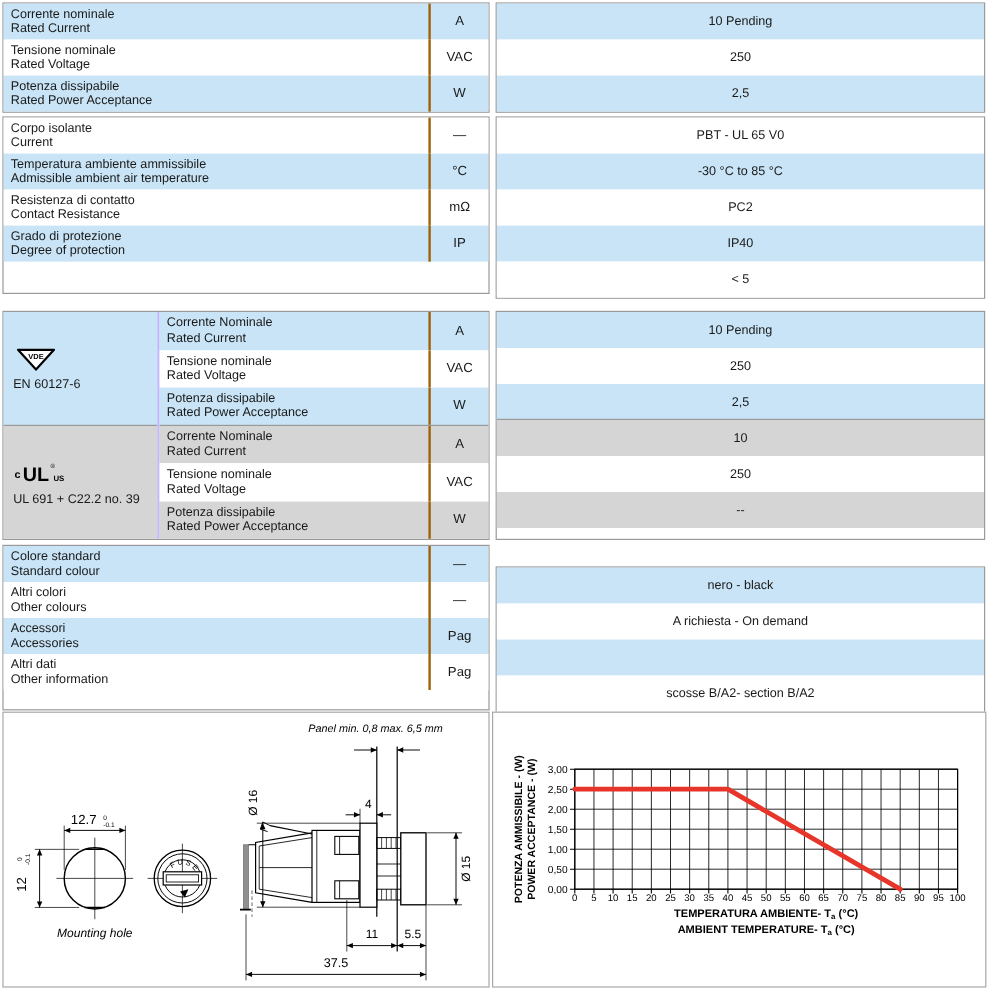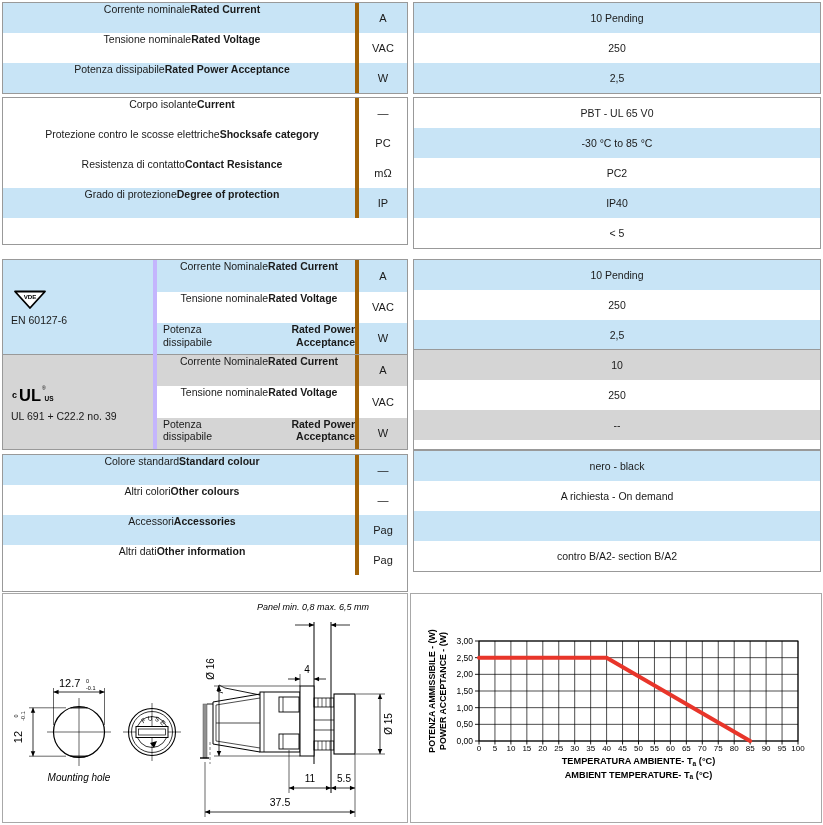--- a/index.html
+++ b/index.html
@@ -2,31 +2,31 @@
 <html><head>
 <meta charset="utf-8">
 <style>
   html,body{margin:0;padding:0;background:#fff;}
   .page{position:relative;width:823px;height:825px;background:#fff;overflow:hidden;
         font-family:"Liberation Sans",sans-serif;color:#1a1a1a;}
   .ltable{position:absolute;left:2px;width:406px;border:1px solid #999;box-sizing:border-box;background:#fff;}
   .vtable{position:absolute;left:413px;width:408px;border:1px solid #999;box-sizing:border-box;background:#fff;}
   .srow{display:flex;height:30px;box-sizing:border-box;}
   .cert-row{height:31.5px;}
-  .lcell{flex:1;display:flex;flex-direction:row;justify-content:center;padding-left:6px;border-right:4px solid #a16207;min-width:0;}
+  .lcell{flex:1;display:flex;flex-direction:column;justify-content:center;padding-left:6px;border-right:2px solid #a16207;min-width:0;}
   .ucell{width:48px;display:flex;align-items:center;justify-content:center;font-size:11px;}
   .it{font-size:10.5px;line-height:12.5px;}
-  .en{font-size:10.5px;line-height:12.5px;font-weight:bold;text-align:right;}
+  .en{font-size:10.5px;line-height:12.5px;font-weight:normal;}
   .vrow{height:30px;box-sizing:border-box;display:flex;align-items:center;justify-content:center;font-size:10.5px;}
   .bg-b{background:#c8e4f6;}
   .bg-w{background:#fff;}
   .bg-g{background:#d5d5d5;}
   .sep{border-bottom:1px solid #999;}
   .cert{display:flex;}
-  .logo-col{width:154px;border-right:4px solid #c4b5fd;display:flex;flex-direction:column;box-sizing:border-box;}
+  .logo-col{width:130px;border-right:2px solid #c4b5fd;display:flex;flex-direction:column;box-sizing:border-box;}
   .logo-cell{height:94.5px;box-sizing:border-box;display:flex;flex-direction:column;justify-content:center;padding-left:8px;}
   .rows-col{flex:1;display:flex;flex-direction:column;}
   .std{font-size:10.5px;margin-top:3px;}
   .dpanel{position:absolute;top:593px;height:230px;border:1px solid #a8a8a8;box-sizing:border-box;background:#fff;}
   svg text{font-family:"Liberation Sans",sans-serif;}
 </style>
 </head>
 <body>
 
 <div class="page">
@@ -61,26 +61,26 @@
   </div>
 
   <div class="ltable" style="top:97px;height:148px;">
     <div class="srow bg-w">
       <div class="lcell">
         <div class="it">Corpo isolante</div>
         <div class="en">Current</div>
       </div>
       <div class="ucell">—</div>
     </div>
-    <div class="srow bg-w">
-      <div class="lcell">
-        <div class="it">Protezione contro le scosse elettriche</div>
-        <div class="en">Shocksafe category</div>
-      </div>
-      <div class="ucell">PC</div>
+    <div class="srow bg-b">
+      <div class="lcell">
+        <div class="it">Temperatura ambiente ammissibile</div>
+        <div class="en">Admissible ambient air temperature</div>
+      </div>
+      <div class="ucell">°C</div>
     </div>
     <div class="srow bg-w">
       <div class="lcell">
         <div class="it">Resistenza di contatto</div>
         <div class="en">Contact Resistance</div>
       </div>
       <div class="ucell">mΩ</div>
     </div>
     <div class="srow bg-b">
       <div class="lcell">
@@ -194,25 +194,25 @@
       <div class="ucell">Pag</div>
     </div>
     <div class="srow bg-w">
       <div class="lcell">
         <div class="it">Altri dati</div>
         <div class="en">Other information</div>
       </div>
       <div class="ucell">Pag</div>
     </div>
   </div>
-  <div class="vtable" style="top:450px;height:122px;">
+  <div class="vtable" style="top:472px;height:122px;">
     <div class="vrow bg-b">nero - black</div>
     <div class="vrow bg-w">A richiesta - On demand</div>
     <div class="vrow bg-b"></div>
-    <div class="vrow bg-w">contro B/A2- section B/A2</div>
+    <div class="vrow bg-w">scosse B/A2- section B/A2</div>
   </div>
 
   <div class="dpanel" style="left:2px;width:406px;">
     <svg viewBox="0 0 404 228" width="404" height="228">
       <defs>
         <marker id="arr" viewBox="0 0 10 10" refX="9" refY="5" markerWidth="9" markerHeight="7" orient="auto-start-reverse">
           <path d="M0,1 L9,5 L0,9 z" fill="#000"></path>
         </marker>
       </defs>
       <g stroke="#000" fill="none">

